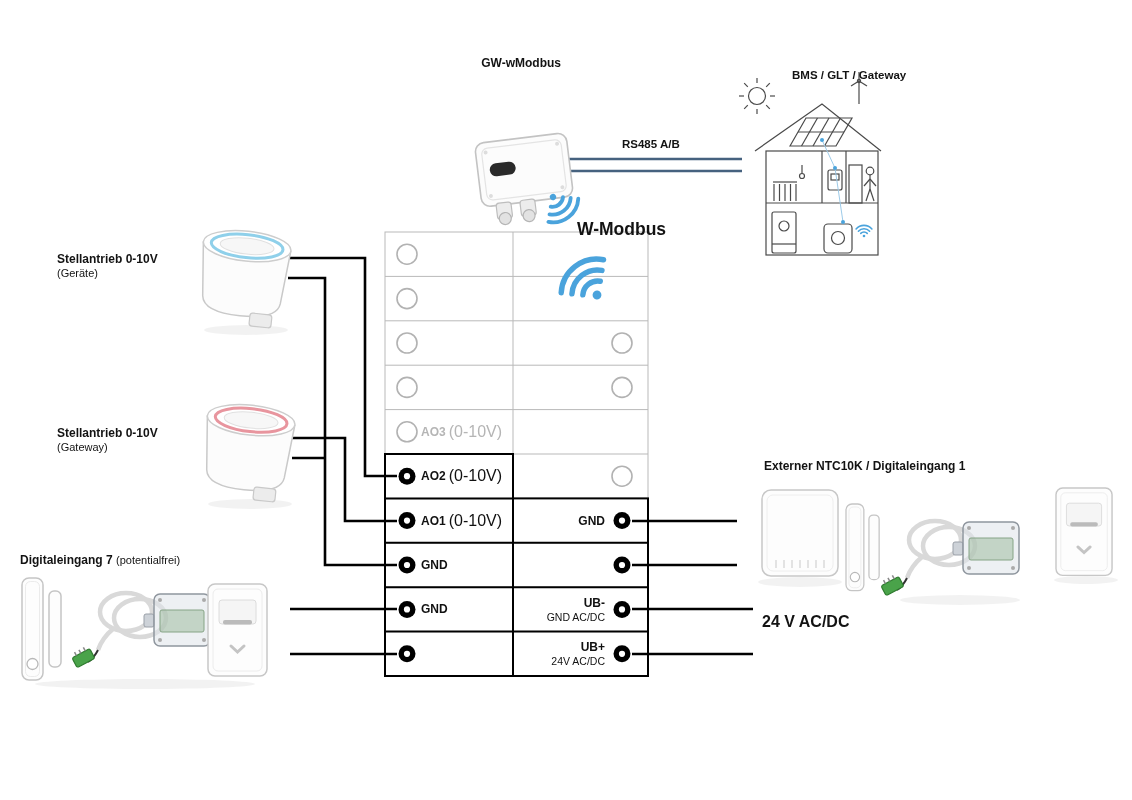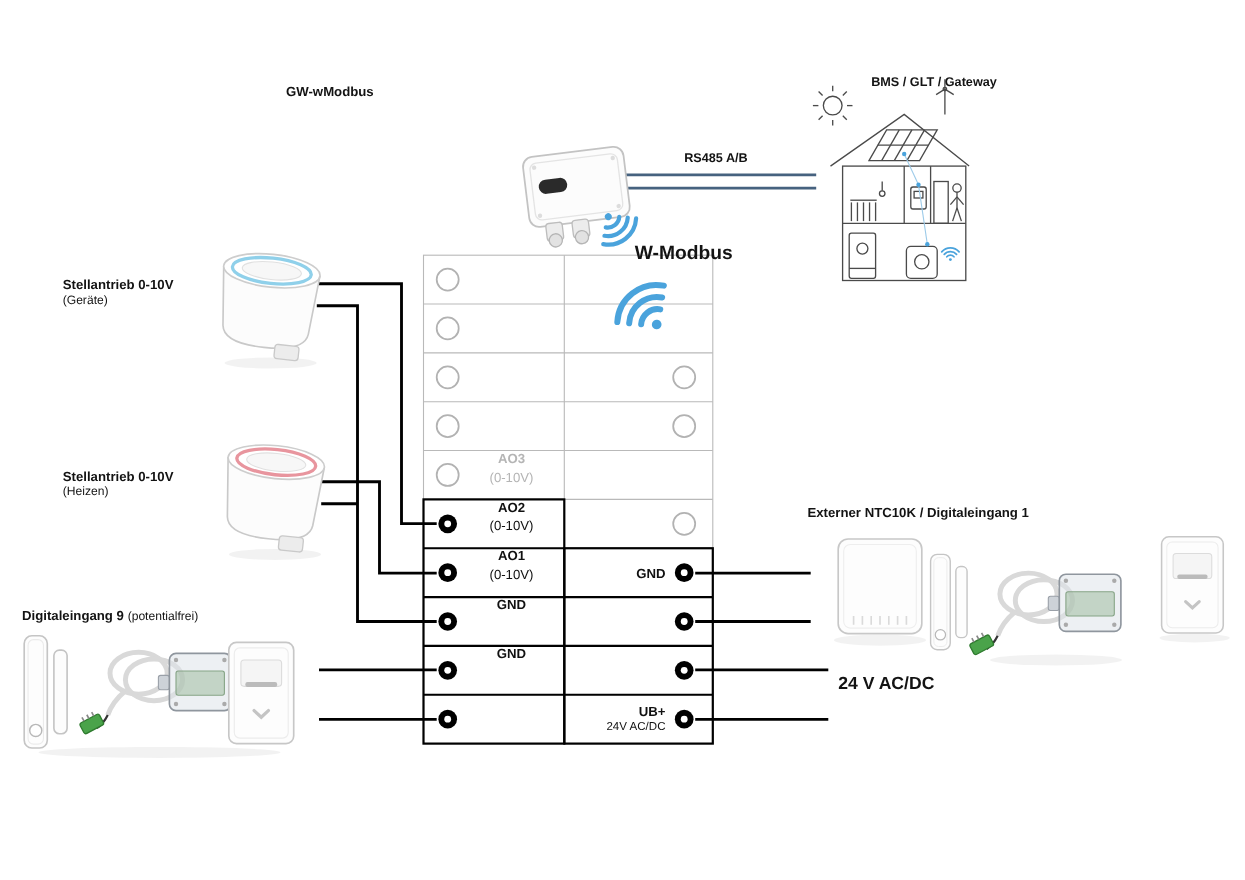--- a/index.html
+++ b/index.html
@@ -3,28 +3,28 @@
 <meta charset="utf-8">
 <style>
   html,body{margin:0;padding:0;background:#fff;}
   body{font-family:"Liberation Sans",sans-serif;}
   #canvas{position:relative;width:1132px;height:800px;background:#fff;overflow:hidden;}
   #diagram-svg{position:absolute;left:0;top:0;}
   .lbl{position:absolute;color:#131313;line-height:1.25;white-space:nowrap;}
   .b{font-weight:700;}
   .t12{font-size:12px;}
   .t11{font-size:11px;}
-  .gw-block{left:260px;top:76px;width:301px;text-align:left;white-space:normal;}
+  .gw-block{left:260px;top:56px;width:301px;text-align:right;white-space:normal;}
   .dev-block{width:160px;text-align:left;}
   
   .cell{position:absolute;height:44.4px;display:flex;align-items:center;color:#111;}
-  .cell.l{left:421px;width:88px;gap:3px;flex-direction:column;}
+  .cell.l{left:421px;width:88px;gap:3px;}
   .cell.r{left:513px;width:94px;flex-direction:column;justify-content:center;align-items:flex-end;text-align:right;padding-right:2px;box-sizing:border-box;gap:1px;}
   .cell .nm{font-weight:700;font-size:12px;}
-  .cell .rg{font-size:12px;}
+  .cell .rg{font-size:16px;}
   .cell .sub{font-size:10.5px;}
   .cell.disabled .nm,.cell.disabled .rg{color:#b5b5b5;}
 </style>
 </head>
 <body>
 
 <div id="canvas">
 
   <svg id="diagram-svg" width="1132" height="800" viewBox="0 0 1132 800">
     <defs>
@@ -296,29 +296,29 @@
 
   <div class="lbl b" style="left:577px;top:219px;font-size:17.5px">W-Modbus</div>
 
   <div class="lbl dev-block" style="left:57px;top:252px">
     <div class="b t12">Stellantrieb 0-10V</div>
     <div class="t11">(Geräte)</div>
   </div>
 
   <div class="lbl dev-block" style="left:57px;top:426px">
     <div class="b t12">Stellantrieb 0-10V</div>
-    <div class="t11">(Heizen)</div>
+    <div class="t11">(Gateway)</div>
   </div>
 
   <div class="lbl t12" style="left:20px;top:553px">
-    <span class="b">Digitaleingang 9</span>
+    <span class="b">Digitaleingang 7</span>
     <span class="t11">(potentialfrei)</span>
   </div>
 
-  <div class="lbl b t12" style="left:734px;top:459px">Externer NTC10K / Digitaleingang 1</div>
+  <div class="lbl b t12" style="left:764px;top:459px">Externer NTC10K / Digitaleingang 1</div>
 
   <div class="lbl b" style="left:762px;top:612px;font-size:16px">24 V AC/DC</div>
 
   <div class="cell l disabled" style="top:409.6px">
     <span class="nm">AO3</span>
     <span class="rg">(0-10V)</span>
   </div>
   <div class="cell l" style="top:454px">
     <span class="nm">AO2</span>
     <span class="rg">(0-10V)</span>
@@ -330,18 +330,22 @@
   <div class="cell l" style="top:542.8px">
     <span class="nm">GND</span>
   </div>
   <div class="cell l" style="top:587.2px">
     <span class="nm">GND</span>
   </div>
 
   <div class="cell r" style="top:498.4px">
     <span class="nm">GND</span>
   </div>
+  <div class="cell r" style="top:587.2px">
+    <span class="nm">UB-</span>
+    <span class="sub">GND AC/DC</span>
+  </div>
   <div class="cell r" style="top:631.6px">
     <span class="nm">UB+</span>
     <span class="sub">24V AC/DC</span>
   </div>
 
 </div>
 
 </body></html>

